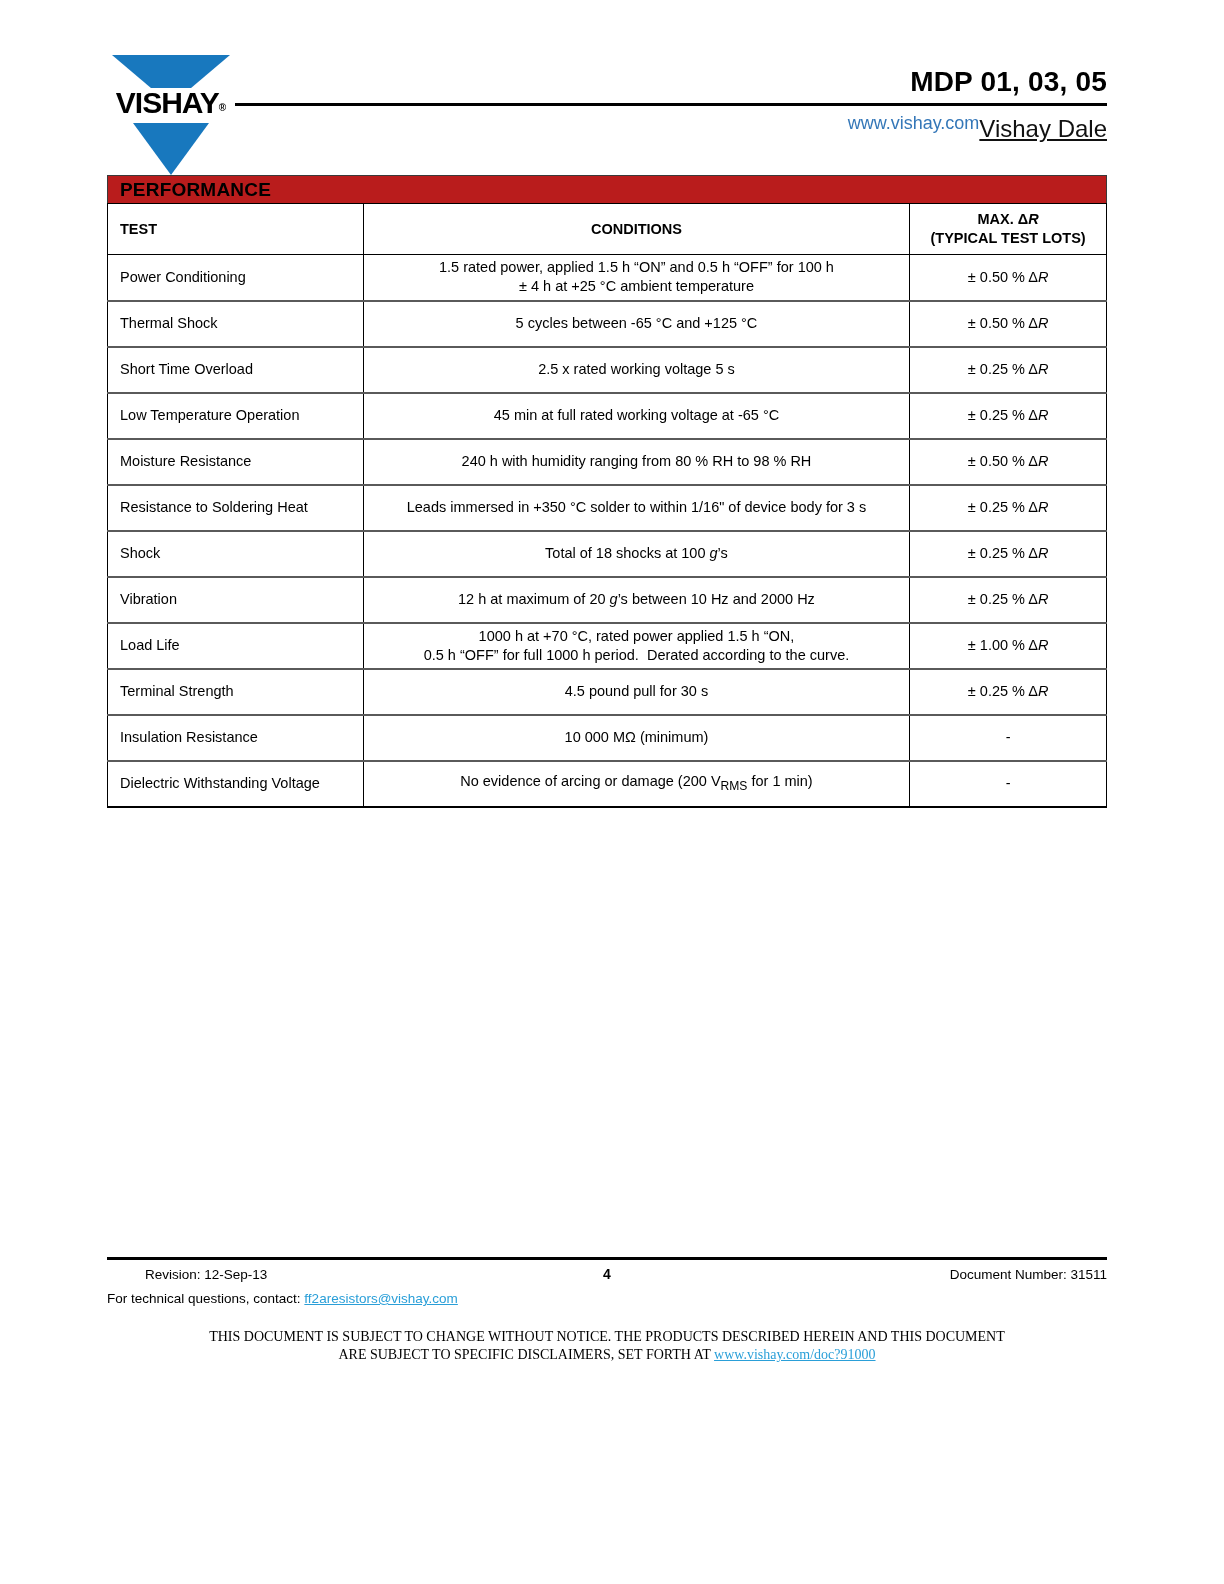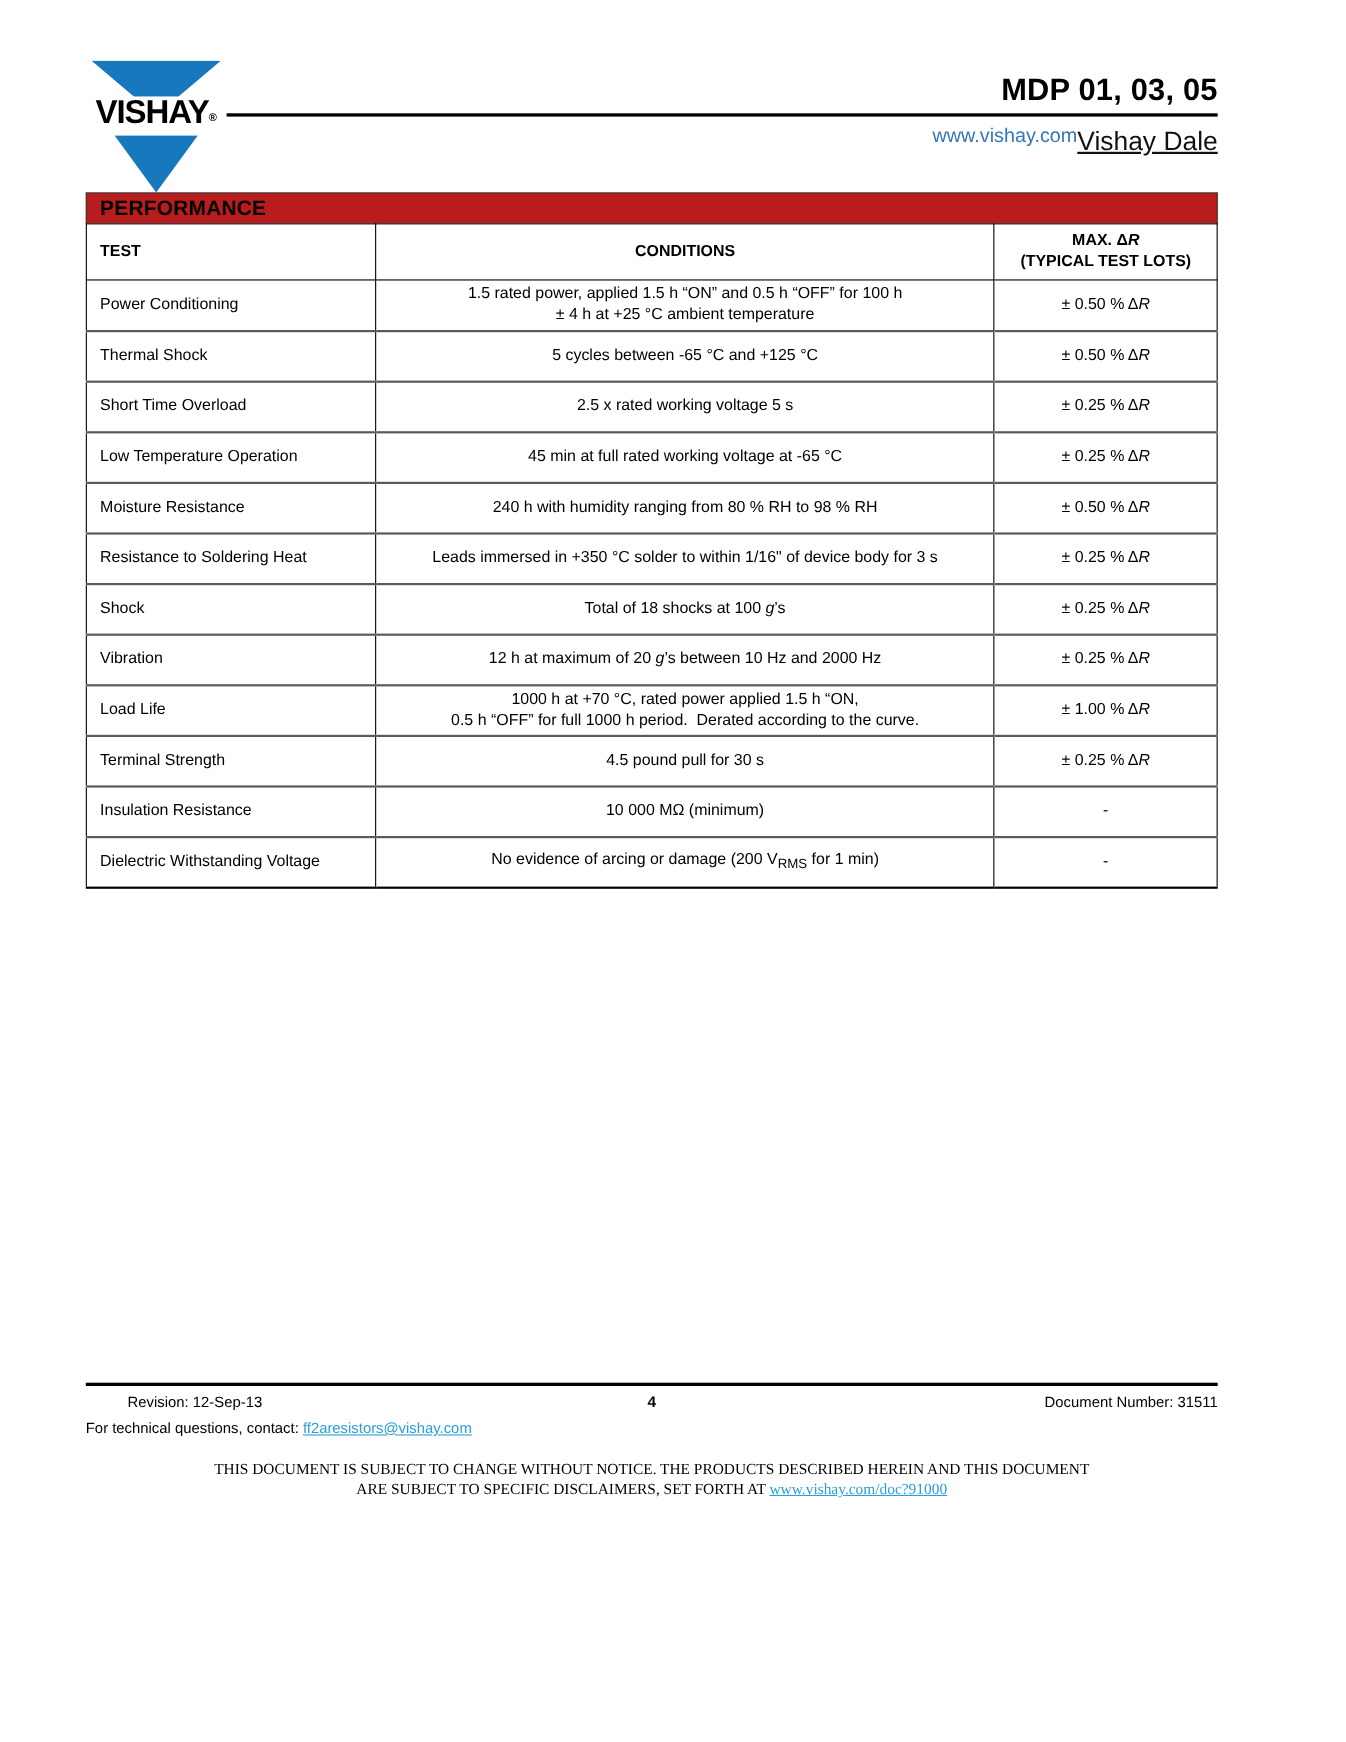--- a/index.html
+++ b/index.html
@@ -9,21 +9,21 @@
     color: #000;
   }
   .page {
     position: relative;
     width: 1224px;
     height: 1378px;
     background: #fff;
     margin: 0 auto;
     display: flex;
     flex-direction: column;
-    padding: 54px 117px 14px 78px;
+    padding: 54px 117px 14px 107px;
   }
 
   
   .top {
     display: flex;
     align-items: flex-start;
     min-height: 119px;
   }
   .logo {
     width: 128px;

